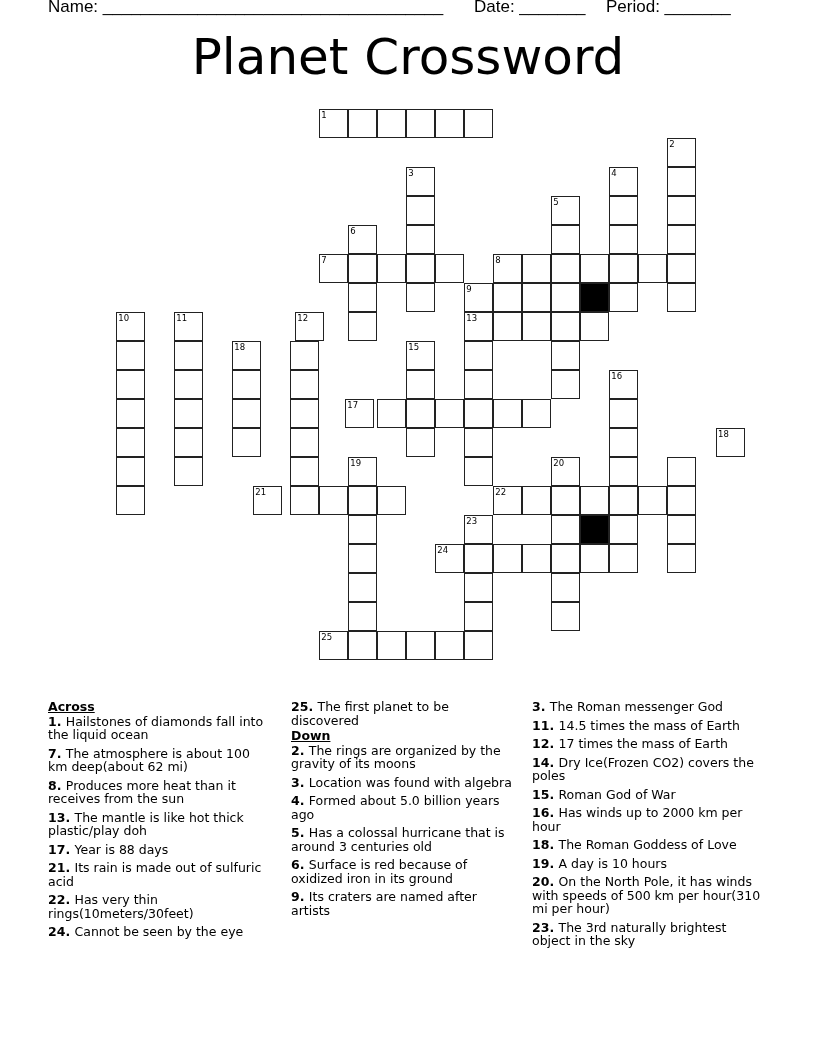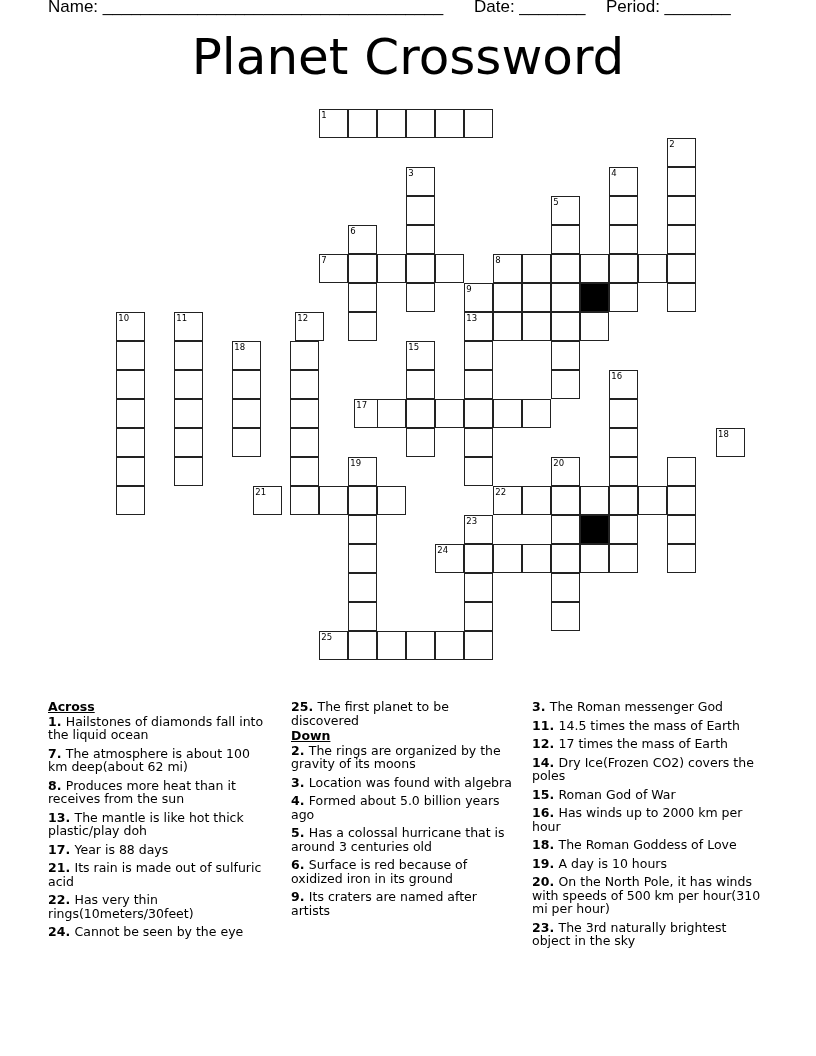--- a/index.html
+++ b/index.html
@@ -123,21 +123,21 @@
     <div class="cell" style="left: 407px; top: 371px;"></div>
     <div class="cell" style="left: 465px; top: 371px;"></div>
     <div class="cell" style="left: 552px; top: 371px;"></div>
     <div class="cell" style="left: 610px; top: 371px;">
       <span class="num">16</span>
     </div>
     <div class="cell" style="left: 117px; top: 400px;"></div>
     <div class="cell" style="left: 175px; top: 400px;"></div>
     <div class="cell" style="left: 233px; top: 400px;"></div>
     <div class="cell" style="left: 291px; top: 400px;"></div>
-    <div class="cell" style="left: 355px; top: 400px;">
+    <div class="cell" style="left: 346px; top: 400px;">
       <span class="num">17</span>
     </div>
     <div class="cell" style="left: 378px; top: 400px;"></div>
     <div class="cell" style="left: 407px; top: 400px;"></div>
     <div class="cell" style="left: 436px; top: 400px;"></div>
     <div class="cell" style="left: 465px; top: 400px;"></div>
     <div class="cell" style="left: 494px; top: 400px;"></div>
     <div class="cell" style="left: 523px; top: 400px;"></div>
     <div class="cell" style="left: 610px; top: 400px;"></div>
     <div class="cell" style="left: 117px; top: 429px;"></div>

